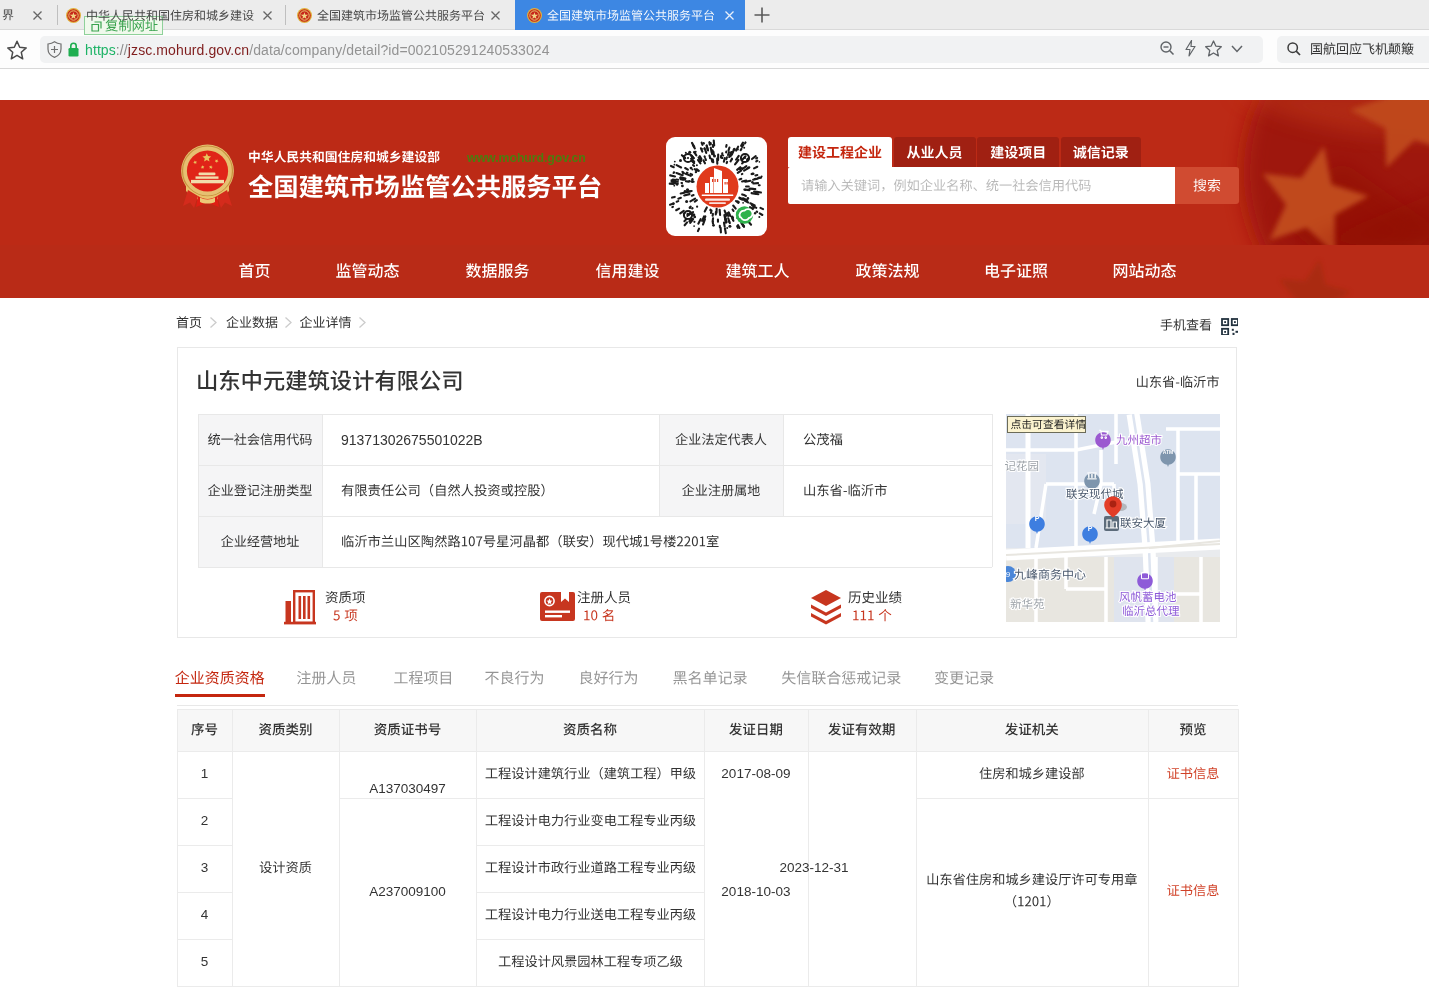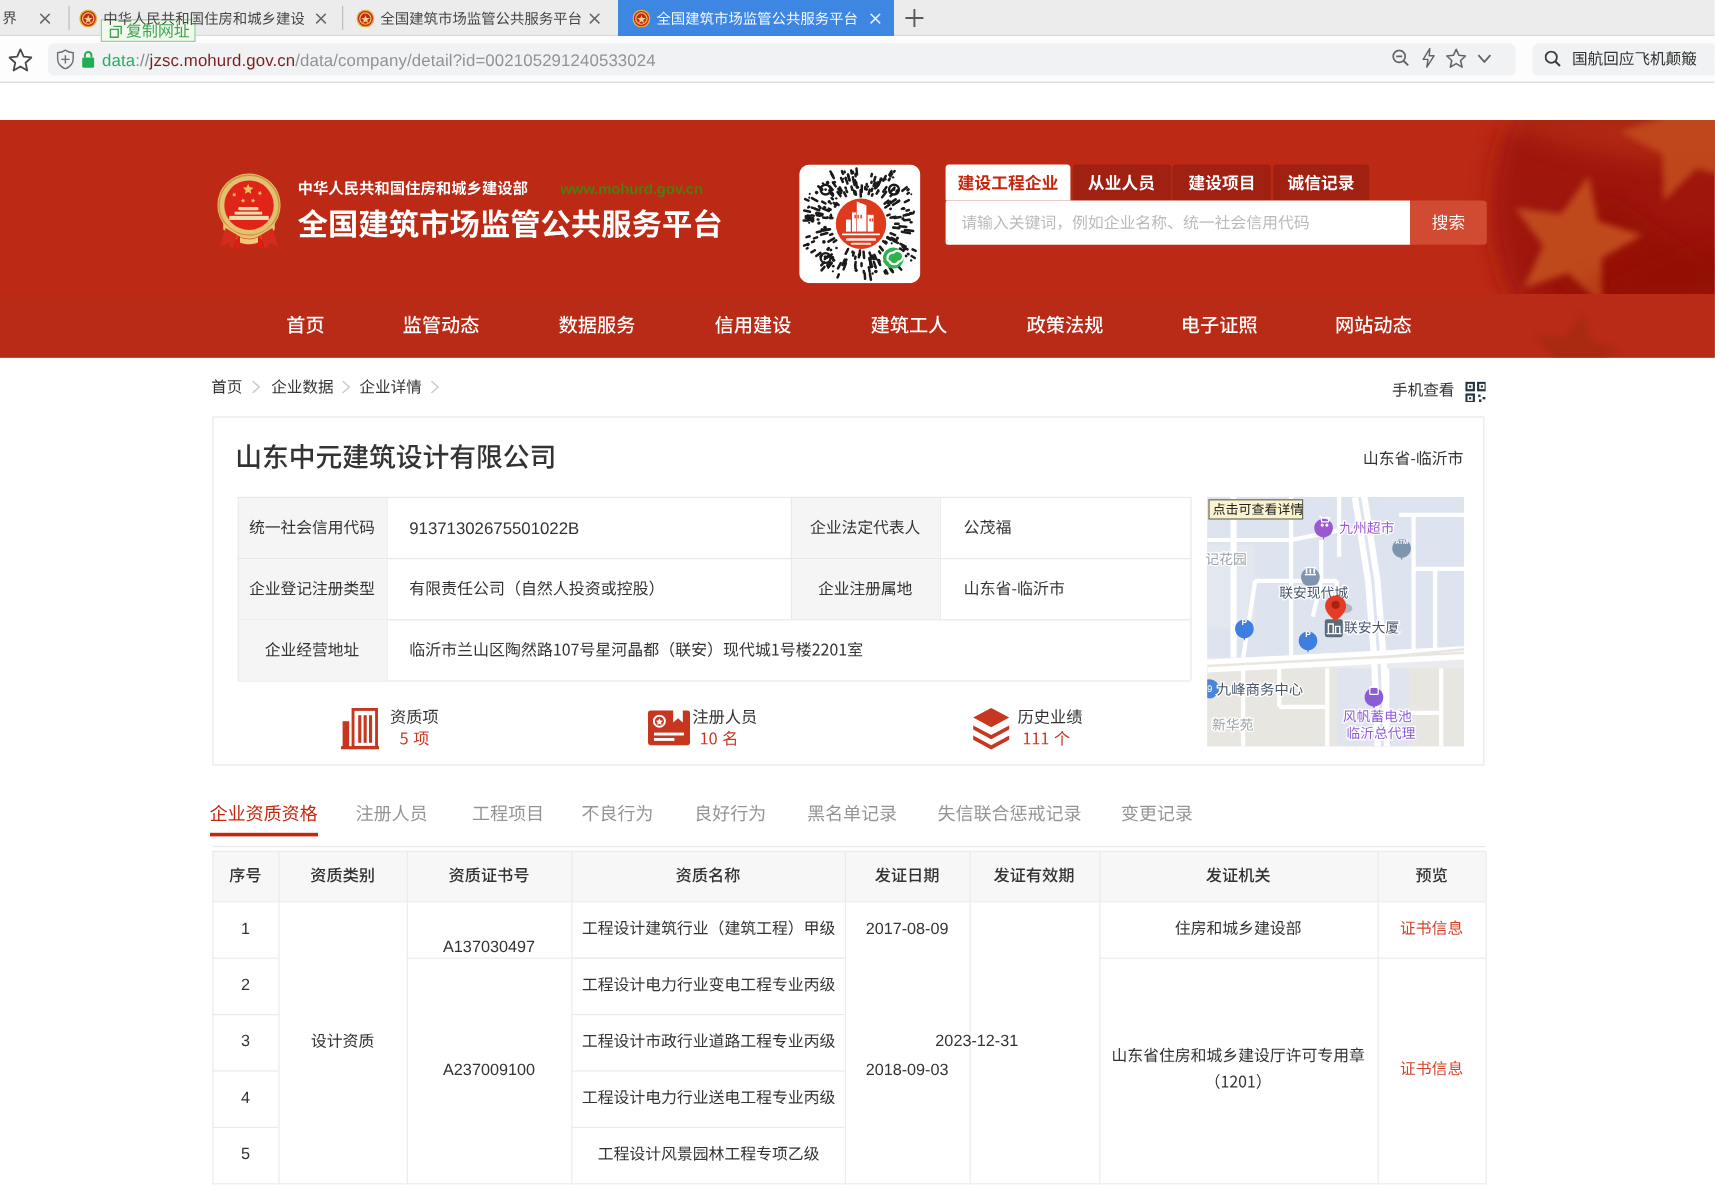--- a/index.html
+++ b/index.html
@@ -43,21 +43,21 @@
   </svg>
 <div style="position:absolute;left:40px;top:36px;width:1223px;height:27px;background:#f1f2f3;border-radius:5px"></div>
 <svg style="position:absolute;left:47px;top:41px" width="15" height="17" viewBox="0 0 15 17" xmlns="http://www.w3.org/2000/svg">
     <path d="M7.5,0.8 C9.5,2.2 11.5,2.8 14,3 L14,8 C14,12.5 11,15 7.5,16.4 C4,15 1,12.5 1,8 L1,3 C3.5,2.8 5.5,2.2 7.5,0.8 Z" fill="none" stroke="#6f6f6f" stroke-width="1.2"></path>
     <path d="M7.5,5 V12 M4,8.5 H11" stroke="#6f6f6f" stroke-width="1.2"></path>
   </svg>
 <svg style="position:absolute;left:68px;top:42px" width="11" height="15" viewBox="0 0 11 15" xmlns="http://www.w3.org/2000/svg">
     <rect x="0.5" y="6" width="10" height="8.5" rx="1.2" fill="#1fae50"></rect>
     <path d="M2.8,6 V4 a2.7,2.7 0 0 1 5.4,0 V6" fill="none" stroke="#1fae50" stroke-width="1.6"></path>
   </svg>
-<div style="position:absolute;left:85px;top:41.5px;font:14px 'Liberation Sans',sans-serif;letter-spacing:0.1px;white-space:pre"><span style="color:#1db366">data</span><span style="color:#8a8a8a">://</span><span style="color:#7f1d1d">jzsc.mohurd.gov.cn</span><span style="color:#939393">/data/company/detail?id=002105291240533024</span></div>
+<div style="position:absolute;left:85px;top:41.5px;font:14px 'Liberation Sans',sans-serif;letter-spacing:0.1px;white-space:pre"><span style="color:#1db366">https</span><span style="color:#8a8a8a">://</span><span style="color:#7f1d1d">jzsc.mohurd.gov.cn</span><span style="color:#939393">/data/company/detail?id=002105291240533024</span></div>
 <svg style="position:absolute;left:1160px;top:41px" width="15" height="15" viewBox="0 0 15 15" xmlns="http://www.w3.org/2000/svg">
     <circle cx="6" cy="6" r="5" fill="none" stroke="#606468" stroke-width="1.4"></circle>
     <path d="M3.5,6 H8.5" stroke="#606468" stroke-width="1.4"></path>
     <path d="M9.8,9.8 L13.5,13.5" stroke="#606468" stroke-width="1.6"></path>
   </svg>
 <svg style="position:absolute;left:1184px;top:40px" width="13" height="17" viewBox="0 0 13 17" xmlns="http://www.w3.org/2000/svg">
     <path d="M7.5,0.5 L2,9.5 H6 L5,16 L11,6.5 H7 Z" fill="none" stroke="#606468" stroke-width="1.2" stroke-linejoin="round"></path>
   </svg>
 <svg style="position:absolute;left:1205px;top:40px" width="17" height="17" viewBox="0 0 17 17" xmlns="http://www.w3.org/2000/svg">
     <path d="M8.5,1 L10.8,6.1 16.3,6.7 12.2,10.4 13.4,15.9 8.5,13 3.6,15.9 4.8,10.4 0.7,6.7 6.2,6.1 Z" fill="none" stroke="#606468" stroke-width="1.3" stroke-linejoin="round"></path>
@@ -574,21 +574,21 @@
 <div style="position:absolute;left:1148px;top:708.5px;width:1px;height:278px;background:#ebebeb"></div>
 <div style="position:absolute;left:1238px;top:708.5px;width:1px;height:278px;background:#ebebeb"></div>
 <div style="position:absolute;left:204.5px;top:765.5px;font:13.5px 'Liberation Sans',sans-serif;color:#333;transform:translateX(-50%);">1</div>
 <div style="position:absolute;left:204.5px;top:812.5px;font:13.5px 'Liberation Sans',sans-serif;color:#333;transform:translateX(-50%);">2</div>
 <div style="position:absolute;left:204.5px;top:859.5px;font:13.5px 'Liberation Sans',sans-serif;color:#333;transform:translateX(-50%);">3</div>
 <div style="position:absolute;left:204.5px;top:906.5px;font:13.5px 'Liberation Sans',sans-serif;color:#333;transform:translateX(-50%);">4</div>
 <div style="position:absolute;left:204.5px;top:953.5px;font:13.5px 'Liberation Sans',sans-serif;color:#333;transform:translateX(-50%);">5</div>
 <div style="position:absolute;left:407.5px;top:765.5px;font:13.5px 'Liberation Sans',sans-serif;color:#333;transform:translateX(-50%);margin-top:15px;">A137030497</div>
 <div style="position:absolute;left:407.5px;top:883.5px;font:13.5px 'Liberation Sans',sans-serif;color:#333;transform:translateX(-50%);">A237009100</div>
 <div style="position:absolute;left:755.9px;top:765.5px;font:13.5px 'Liberation Sans',sans-serif;color:#333;transform:translateX(-50%);">2017-08-09</div>
-<div style="position:absolute;left:755.9px;top:883.5px;font:13.5px 'Liberation Sans',sans-serif;color:#333;transform:translateX(-50%);">2018-09-03</div>
+<div style="position:absolute;left:755.9px;top:883.5px;font:13.5px 'Liberation Sans',sans-serif;color:#333;transform:translateX(-50%);">2018-10-03</div>
 <div style="position:absolute;left:814px;top:859.5px;font:13.5px 'Liberation Sans',sans-serif;color:#333;transform:translateX(-50%);">2023-12-31</div>
 <svg width="1429" height="996" viewBox="0 0 1429 996" style="position:absolute;left:0;top:0;pointer-events:none" xmlns="http://www.w3.org/2000/svg">
     <defs>
       <path id="g0" d="M592 -320C629 -286 671 -238 691 -206L743 -237C722 -268 679 -315 641 -347ZM228 -196V-132H777V-196H530V-365H732V-430H530V-573H756V-640H242V-573H459V-430H270V-365H459V-196ZM86 -795V80H162V30H835V80H914V-795ZM162 -40V-725H835V-40Z"></path>
       <path id="g1" d="M200 -592C222 -547 248 -487 259 -448L309 -470C297 -507 271 -566 248 -611ZM198 -284C224 -236 256 -171 269 -130L320 -153C305 -193 273 -256 245 -305ZM596 -829C621 -781 652 -716 665 -674L738 -699C723 -740 692 -803 665 -851ZM439 -674V-606H949V-674ZM527 -508V-290C527 -186 515 -52 417 43C435 51 464 72 475 84C579 -18 597 -172 597 -289V-441H769V-49C769 20 773 37 788 51C802 64 822 69 841 69C852 69 875 69 886 69C904 69 922 66 934 57C946 48 954 35 959 15C963 -5 967 -62 968 -108C950 -113 930 -124 917 -135C916 -85 915 -46 913 -28C911 -12 908 -3 904 1C900 4 892 5 884 5C877 5 865 5 860 5C853 5 848 4 844 1C841 -3 839 -18 839 -44V-508ZM346 -659V-404H176V-659ZM40 -404V-342H110C110 -217 104 -60 34 50C50 57 80 75 92 87C165 -28 176 -207 176 -342H346V-9C346 3 341 7 329 7C317 8 279 8 236 7C246 24 256 54 258 72C320 72 356 71 381 59C404 48 412 27 412 -9V-721H265C278 -754 293 -794 306 -832L230 -847C223 -811 211 -760 199 -721H110V-404Z"></path>
       <path id="g2" d="M374 -500H618V-271H374ZM303 -568V-204H692V-568ZM82 -799V79H159V25H839V79H919V-799ZM159 -46V-724H839V-46Z"></path>
       <path id="g3" d="M264 -490C305 -382 353 -239 372 -146L443 -175C421 -268 373 -407 329 -517ZM481 -546C513 -437 550 -295 564 -202L636 -224C621 -317 584 -456 549 -565ZM468 -828C487 -793 507 -747 521 -711H121V-438C121 -296 114 -97 36 45C54 52 88 74 102 87C184 -62 197 -286 197 -438V-640H942V-711H606C593 -747 565 -804 541 -848ZM209 -39V33H955V-39H684C776 -194 850 -376 898 -542L819 -571C781 -398 704 -194 607 -39Z"></path>
       <path id="g4" d="M863 -705C814 -645 737 -570 667 -512C662 -594 660 -684 659 -781H67V-703H584C595 -238 644 51 856 52C927 51 951 2 961 -156C943 -164 920 -183 902 -200C898 -88 888 -26 859 -25C752 -25 699 -173 675 -410C761 -362 854 -302 903 -258L943 -318C892 -361 796 -420 710 -466C784 -523 867 -600 932 -668Z"></path>
       <path id="g5" d="M498 -783V-462C498 -307 484 -108 349 32C366 41 395 66 406 80C550 -68 571 -295 571 -462V-712H759V-68C759 18 765 36 782 51C797 64 819 70 839 70C852 70 875 70 890 70C911 70 929 66 943 56C958 46 966 29 971 0C975 -25 979 -99 979 -156C960 -162 937 -174 922 -188C921 -121 920 -68 917 -45C916 -22 913 -13 907 -7C903 -2 895 0 887 0C877 0 865 0 858 0C850 0 845 -2 840 -6C835 -10 833 -29 833 -62V-783ZM218 -840V-626H52V-554H208C172 -415 99 -259 28 -175C40 -157 59 -127 67 -107C123 -176 177 -289 218 -406V79H291V-380C330 -330 377 -268 397 -234L444 -296C421 -322 326 -429 291 -464V-554H439V-626H291V-840Z"></path>
       <path id="g6" d="M317 -73C356 -42 403 1 426 30L481 -9C458 -38 410 -80 371 -108ZM182 -109C151 -63 89 -5 33 29C48 42 71 63 82 77C139 41 204 -19 246 -73ZM699 -499C695 -182 683 -53 478 22C493 35 513 62 519 80C740 -8 759 -160 763 -499ZM735 -80C799 -36 876 30 913 75L958 25C921 -18 841 -81 778 -124ZM259 -841 251 -757H59V-697H244L232 -622H107V-180H40V-117H511V-180H458V-622H296L310 -697H489V-757H320L332 -836ZM171 -180V-244H392V-180ZM171 -461H392V-396H171ZM171 -506V-572H392V-506ZM171 -351H392V-290H171ZM540 -615V-143H602V-555H854V-145H919V-615H734C747 -647 761 -685 774 -721H952V-784H515V-721H700C691 -687 677 -647 664 -615Z"></path>

